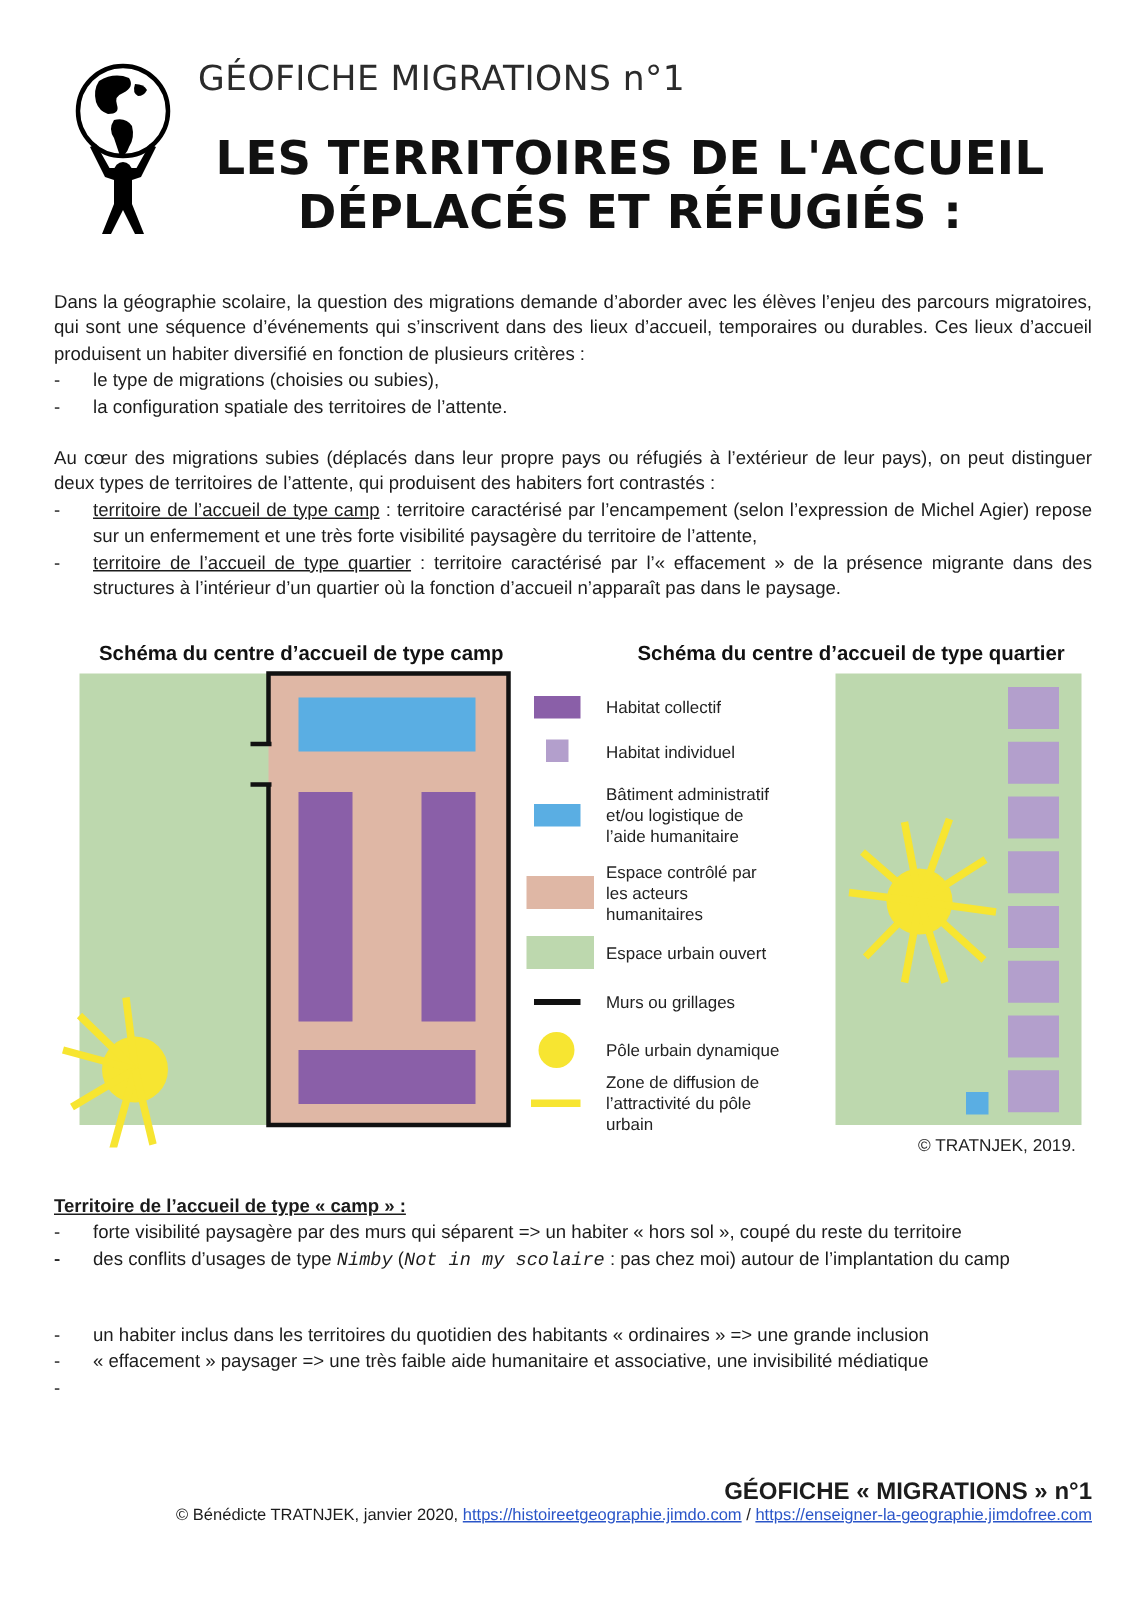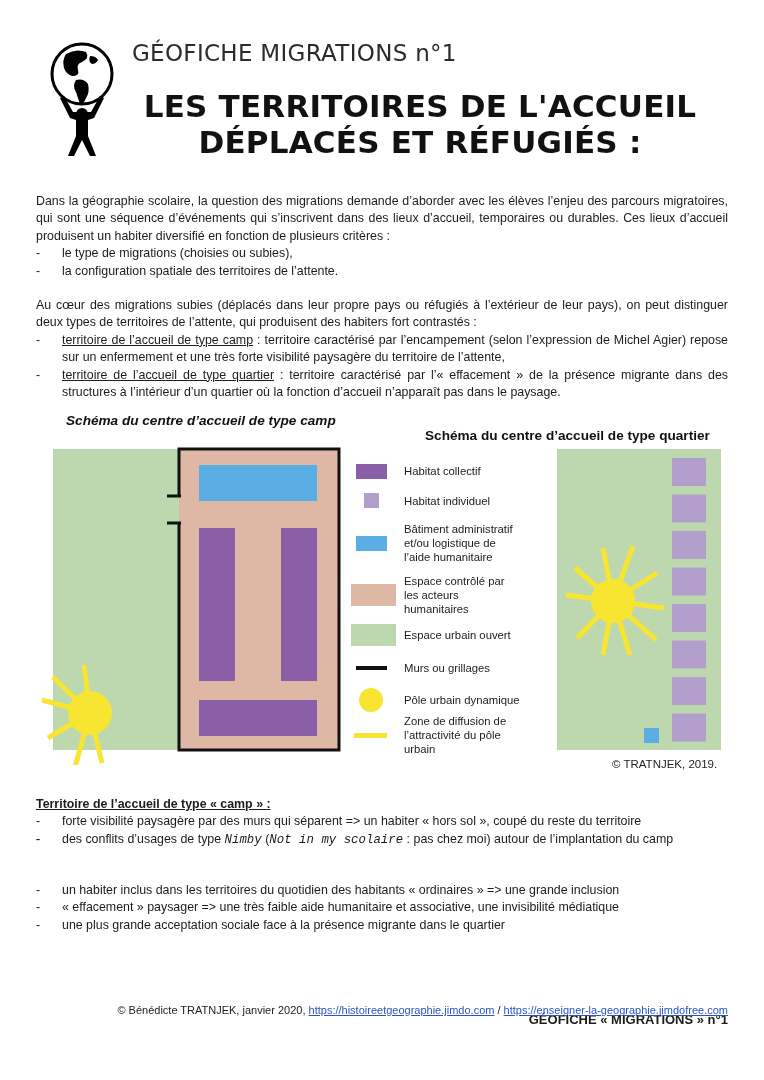--- a/index.html
+++ b/index.html
@@ -66,21 +66,21 @@
   <div class="bullet justify">
     <span class="dash">-</span>
     <span class="u">territoire de l’accueil de type camp</span><span> : </span><span>territoire caractérisé par l’encampement (selon l’expression de Michel Agier) repose sur un enfermement et une très forte visibilité paysagère du territoire de l’attente,</span>
   </div>
   <div class="bullet justify">
     <span class="dash">-</span>
     <span class="u">territoire de l’accueil de type quartier</span><span> : </span><span>territoire caractérisé par l’« effacement » de la présence migrante dans des structures à l’intérieur d’un quartier où la fonction d’accueil n’apparaît pas dans le paysage.</span>
   </div>
 </div>
 
-<div class="abs diag-title" style="left:66px; top:413px;font-style:italic;">Schéma du centre d’accueil de type camp</div>
+<div class="abs diag-title" style="left:66px; top:428px;">Schéma du centre d’accueil de type camp</div>
 <div class="abs diag-title" style="left:425px; top:428px;">Schéma du centre d’accueil de type quartier</div>
 
 <svg id="diagram" class="abs" viewBox="0 0 700 320">
 
   <g>
     <rect x="13" y="4" width="127" height="301" fill="#bdd8ae"></rect>
     <rect x="139" y="4" width="160" height="301" fill="#dfb7a5"></rect>
 
     <path d="M139 51 L139 4 L299 4 L299 305 L139 305 L139 78" fill="none" stroke="#111" stroke-width="3"></path>
     <line x1="127" y1="51" x2="141" y2="51" stroke="#111" stroke-width="3"></line>
@@ -173,20 +173,20 @@
       <div class="bullet"><span class="dash">-</span><span>forte visibilité paysagère par des murs qui séparent =&gt; un habiter « hors sol », coupé du reste du territoire</span></div>
       <div class="bullet"><span class="dash">-</span></div>
       <div class="bullet"><span class="dash">-</span><span>des conflits d’usages de type </span><span class="i">Nimby</span><span> (</span><span class="i">Not in my scolaire</span><span> : pas chez moi) autour de l’implantation du camp</span></div>
     </div>
 </div>
 
 <div class="abs para txt" style="top:882px;">
   <div id="quartier-bullets">
       <div class="bullet"><span class="dash">-</span><span>un habiter inclus dans les territoires du quotidien des habitants « ordinaires » =&gt; une grande inclusion</span></div>
       <div class="bullet"><span class="dash">-</span><span>« effacement » paysager =&gt; une très faible aide humanitaire et associative, une invisibilité médiatique</span></div>
-      <div class="bullet"><span class="dash">-</span><span>une plus grande acceptation sociale face à la présence migrante dans le quartier</span></div>
+      <div class="bullet"><span class="dash">-</span></div>
     </div>
 </div>
 
-<div class="abs txt b" style="right:36px; top:986px; text-align:right; font-size:13px;margin-top:25px;">GÉOFICHE « MIGRATIONS » n°1</div>
+<div class="abs txt b" style="right:36px; top:986px; text-align:right; font-size:16px;">GÉOFICHE « MIGRATIONS » n°1</div>
 <div class="abs txt" style="right:36px; top:1002px; text-align:left; font-size:11px;">
   <span>© Bénédicte TRATNJEK, janvier 2020, </span><a href="#">https://histoireetgeographie.jimdo.com</a><span> / </span><a href="#">https://enseigner-la-geographie.jimdofree.com</a>
 </div>
 
 </body></html>

